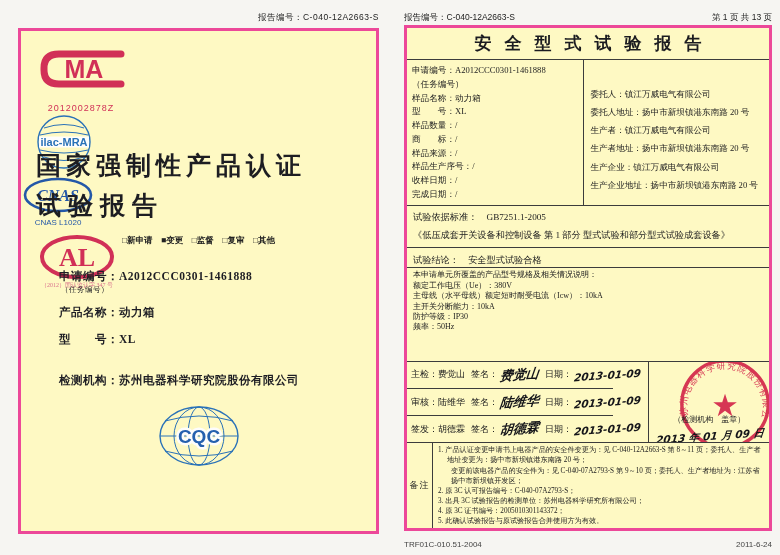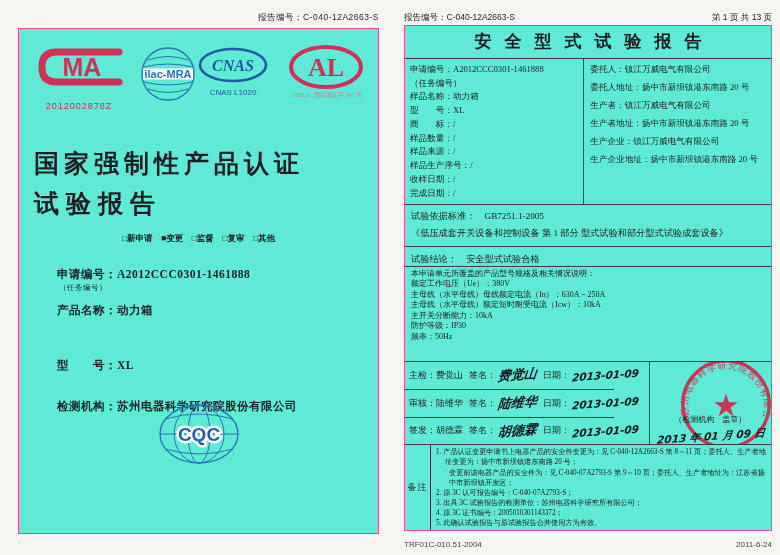--- a/index.html
+++ b/index.html
@@ -4,42 +4,42 @@
 <style>
   * { margin:0; padding:0; box-sizing:border-box; }
   html,body { width:780px; height:555px; }
   body {
     position:relative;
     background:#f6f5f2;
     font-family:"Liberation Serif","DejaVu Serif",serif;
     color:#26262a;
     overflow:hidden;
   }
-  .page { position:absolute; background:#5eead4; border:1px solid #ec4899; }
+  .page { position:absolute; background:#fef9c3; border:3px solid #ec4899; }
 
   
   #left-page { left:18px; top:28px; width:361px; height:506px; }
   #left-report-no {
     position:absolute; top:12px; left:18px; width:361px;
     text-align:right; font-size:8.5px; letter-spacing:.5px; color:#222;
     font-family:"Liberation Sans",sans-serif;
   }
   .logo-row {
     position:absolute; top:16px; left:14px; right:10px;
-    display:flex; align-items:flex-start; justify-content:space-between;
+    display:flex; align-items:flex-start; justify-content:space-between;flex-direction:column;
   }
   .logo-block { text-align:center; }
   .cma-num { font-size:9px; color:#d13057; letter-spacing:1px; margin-top:8px; font-family:"Liberation Sans",sans-serif; }
   .lt-title { position:absolute; left:15px; width:100%; text-align:left; font-weight:bold; color:#1d1d22; }
   #lt-title1 { top:118px; font-size:25px; letter-spacing:5px; }
   #lt-title2 { top:158px; font-size:25px; letter-spacing:7px; }
   #lt-checkline { position:absolute; top:204px; width:100%; text-align:center; font-size:8.5px; font-weight:bold; color:#222; }
   .lt-fields { position:absolute; top:238px; left:38px; right:20px; font-size:11.5px; font-weight:600; color:#1e1e24; letter-spacing:.5px; }
   .lt-fields .f-sub { font-size:7.5px; font-weight:normal; margin:1px 0 10px 2px; }
-  .lt-fields .f-gap1 { margin-bottom:40px; }
+  .lt-fields .f-gap1 { margin-bottom:12px; }
   .lt-fields .f-gap2 { margin-bottom:26px; }
   #cqc-wrap { position:absolute; top:372px; width:100%; display:flex; justify-content:center; }
 
   
   #right-header {
     position:absolute; top:12px; left:404px; width:368px;
     display:flex; justify-content:space-between;
     font-size:8.5px; color:#222; font-family:"Liberation Sans",sans-serif;
   }
   #right-footer {
@@ -49,21 +49,21 @@
   }
 
   
   #right-page { left:404px; top:25px; width:368px; height:506px; display:flex; flex-direction:column; }
   .row { border-bottom:1px solid #3c3c3c; }
   .row:last-child { border-bottom:none; }
   #r-title { height:33px; display:flex; align-items:center; justify-content:center;
     font-size:17px; font-weight:bold; letter-spacing:13px; text-indent:13px; color:#1b1b20; }
   #r-info { height:146px; display:flex; }
   #r-info .col-l { width:49%; border-right:1px solid #3c3c3c; padding:4px 5px; }
-  #r-info .col-r { flex:1; padding:5px 6px; }
+  #r-info .col-r { flex:1; padding:5px 6px;margin-top:24px; }
   .iline { font-size:8.6px; line-height:1.6; color:#222; white-space:nowrap; }
   .rline { font-size:8.6px; line-height:1.35; color:#222; margin-bottom:6.5px; }
   #r-standard { height:42px; padding:3px 6px; font-size:9.2px; line-height:1.9; color:#222; }
   #r-conclusion { height:20px; padding:6px 6px; font-size:9.2px; color:#222;font-family:Liberation Mono, monospace; }
   #r-spec { height:96px; padding:2px 6px; font-size:8px; line-height:1.31; color:#222; }
   #r-sign { height:84px; display:flex;gap:35px; }
   #r-sign .sign-left { width:57%; display:flex; flex-direction:column; }
   .sign-row { flex:1; border-bottom:1px solid #3c3c3c; display:flex; align-items:center;
     padding:0 4px; font-size:9px; color:#222; white-space:nowrap; }
   .sign-row:last-child { border-bottom:none; }
@@ -161,22 +161,22 @@
 <div class="page" id="right-page">
 
   <div class="row" id="r-title">安全型式试验报告</div>
 
   <div class="row" id="r-info">
     <div class="col-l">
       <div class="iline">申请编号：A2012CCC0301-1461888</div>
       <div class="iline">（任务编号）</div>
       <div class="iline">样品名称：动力箱</div>
       <div class="iline">型　　号：XL</div>
+      <div class="iline">样品数量：/</div>
       <div class="iline">商　　标：/</div>
-      <div class="iline">样品数量：/</div>
       <div class="iline">样品来源：/</div>
       <div class="iline">样品生产序号：/</div>
       <div class="iline">收样日期：/</div>
       <div class="iline">完成日期：/</div>
     </div>
     <div class="col-r">
       <div class="rline">委托人：镇江万威电气有限公司</div>
       <div class="rline">委托人地址：扬中市新坝镇港东南路 20 号</div>
       <div class="rline">生产者：镇江万威电气有限公司</div>
       <div class="rline">生产者地址：扬中市新坝镇港东南路 20 号</div>
@@ -188,21 +188,20 @@
   <div class="row" id="r-standard">
     <div>试验依据标准：　GB7251.1-2005</div>
     <div>《低压成套开关设备和控制设备 第 1 部分 型式试验和部分型式试验成套设备》</div>
   </div>
 
   <div class="row" id="r-conclusion">试验结论：　安全型式试验合格</div>
 
   <div class="row" id="r-spec">
     <div>本申请单元所覆盖的产品型号规格及相关情况说明：</div>
     <div>额定工作电压（Ue）：380V</div>
-    <div>主母线（水平母线）母线额定电流（In）：630A－250A</div>
     <div>主母线（水平母线）额定短时耐受电流（Icw）：10kA</div>
     <div>主开关分断能力：10kA</div>
     <div>防护等级：IP30</div>
     <div>频率：50Hz</div>
   </div>
 
   <div class="row" id="r-sign">
     <div class="sign-left">
       <div class="sign-row">
         <span>主检：</span>

